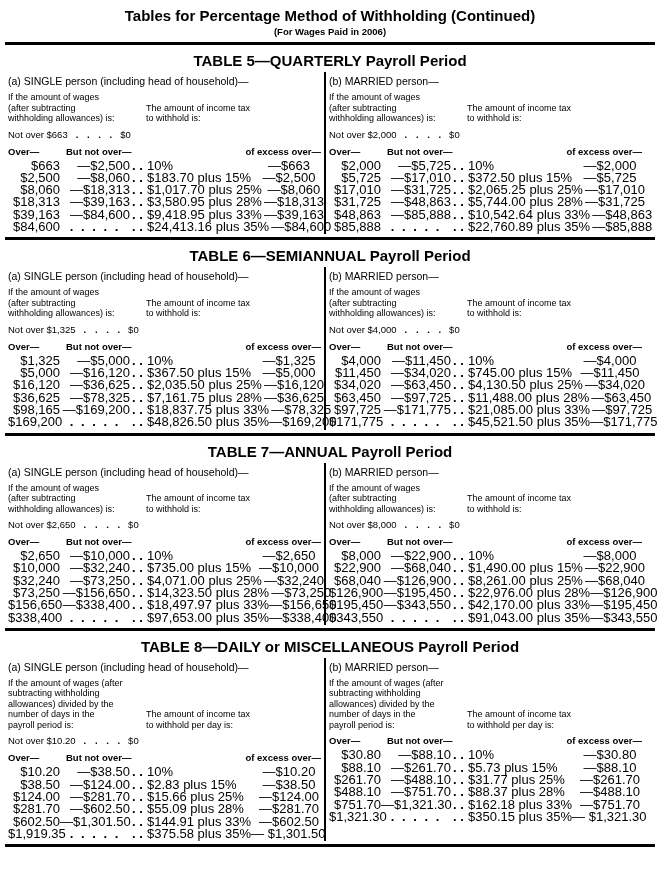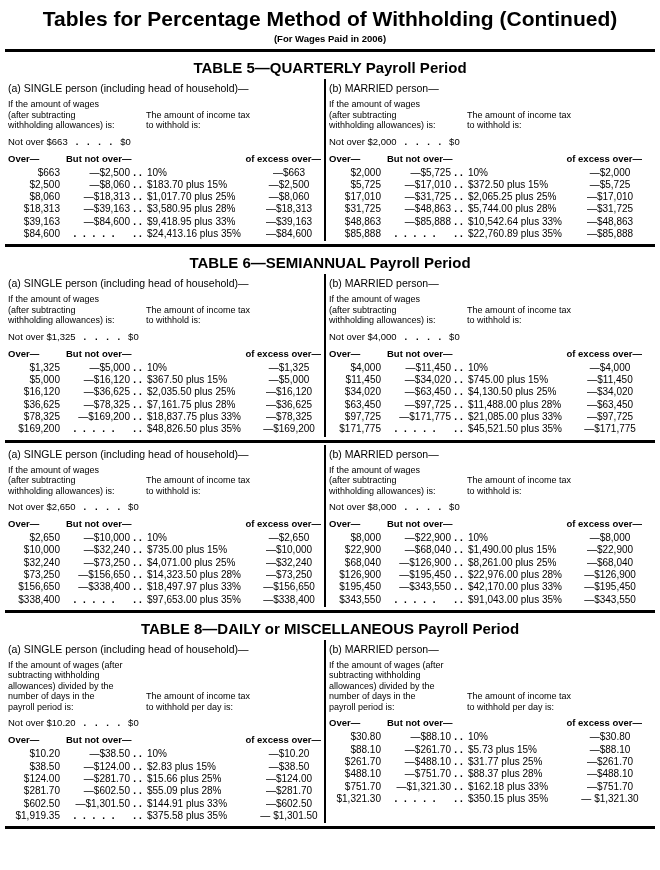--- a/index.html
+++ b/index.html
@@ -1,19 +1,19 @@
 <!DOCTYPE html>
 <html><head>
 <meta charset="utf-8">
 <style>
   html,body { margin:0; padding:0; background:#fff; color:#000; }
   body { width:660px; font-family:"Liberation Sans", sans-serif; -webkit-font-smoothing:antialiased; }
   .page { width:660px; height:870px; box-sizing:border-box; padding:3px 5px 0 5px; overflow:hidden; }
 
-  .page-title { font-size:21px; font-weight:bold; text-align:center; margin:4px 0 2px 0; }
+  .page-title { font-size:15px; font-weight:bold; text-align:center; margin:4px 0 2px 0; }
   .page-subtitle { font-size:9.5px; font-weight:bold; text-align:center; margin:0 0 5px 0; }
   .thick-rule { height:3px; background:#000; }
 
   .table-section { margin-top:2px; }
   .table-title { font-size:15px; font-weight:bold; text-align:center; margin:7px 0 3px 0; }
   .panels { display:flex; align-items:stretch; }
   .panel { width:319px; box-sizing:border-box; padding:2px 3px 1px 3px; flex:0 0 auto; }
   .vdivider { width:2px; background:#000; flex:0 0 auto; }
 
   .panel-heading { font-size:10.5px; margin:1px 0 5px 0; }
@@ -24,21 +24,21 @@
   .tax-label { white-space:pre-line; }
 
   .not-over { font-size:9.5px; margin:1px 0 6px 0; white-space:nowrap; }
   .not-over-dots { font-weight:bold; letter-spacing:3px; margin:0 5px 0 8px; }
 
   .range-header { display:flex; font-size:9.5px; font-weight:bold; margin:2px 0 3px 0; }
   .h-over { width:50px; flex:0 0 auto; }
   .h-butnot { flex:1; padding-left:8px; }
   .h-excess { text-align:right; flex:0 0 auto; }
 
-  .rows { font-size:10px; }
+  .rows { font-size:13px; }
   .row { display:flex; line-height:12.3px; white-space:nowrap; }
   .c-over { width:52px; text-align:right; flex:0 0 auto; }
   .c-butnot { width:70px; text-align:right; flex:0 0 auto; }
   .c-butnot.spread { text-align:center; font-weight:bold; letter-spacing:2px; }
   .c-dots { width:15px; text-align:center; font-weight:bold; flex:0 0 auto; }
   .c-tax { flex:1 1 auto; padding-left:2px; }
   .c-excess { min-width:64px; text-align:center; flex:0 0 auto; }
 
   .section-rule { height:3px; background:#000; margin-top:3px; }
 </style>
@@ -245,21 +245,21 @@
 
   <div class="row">
     <span class="c-over">$36,625</span>
     <span class="c-butnot">—$78,325</span>
     <span class="c-dots">. .</span>
     <span class="c-tax">$7,161.75 plus 28%</span>
     <span class="c-excess">—$36,625</span>
   </div>
 
   <div class="row">
-    <span class="c-over">$78,325</span>
+    <span class="c-over">$98,165</span>
     <span class="c-butnot">—$169,200</span>
     <span class="c-dots">. .</span>
     <span class="c-tax">$18,837.75 plus 33%</span>
     <span class="c-excess">—$78,325</span>
   </div>
 
   <div class="row">
     <span class="c-over">$169,200</span>
     <span class="c-butnot spread">. . . . .</span>
     <span class="c-dots">. .</span>
@@ -336,20 +336,21 @@
     <span class="c-tax">$45,521.50 plus 35%</span>
     <span class="c-excess">—$171,775</span>
   </div>
 </div>
   </div>
 </div>
     <div class="section-rule"></div>
   </section>
 
   <section class="table-section">
+    <div class="table-title">TABLE 7—ANNUAL Payroll Period</div>
     <div class="panels">
   <div class="panel">
     <div class="panel-heading">
       <span class="ph-bold">(a) SINGLE person</span><span class="ph-rest"> (including head of household)—</span>
     </div>
     <div class="labels">
       <div class="wage-label">If the amount of wages
 (after subtracting
 withholding allowances) is:</div>
       <div class="tax-label">The amount of income tax

